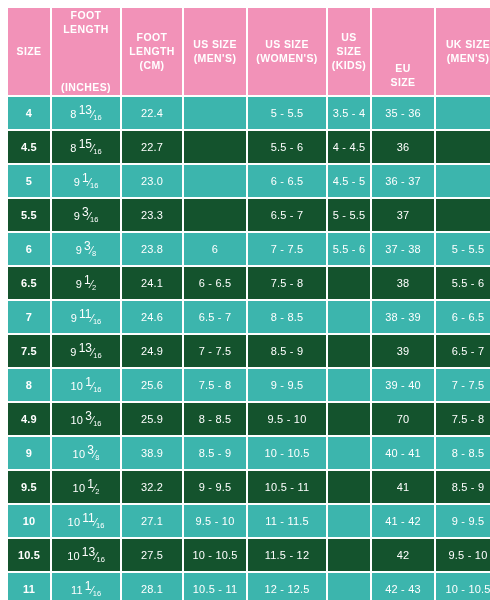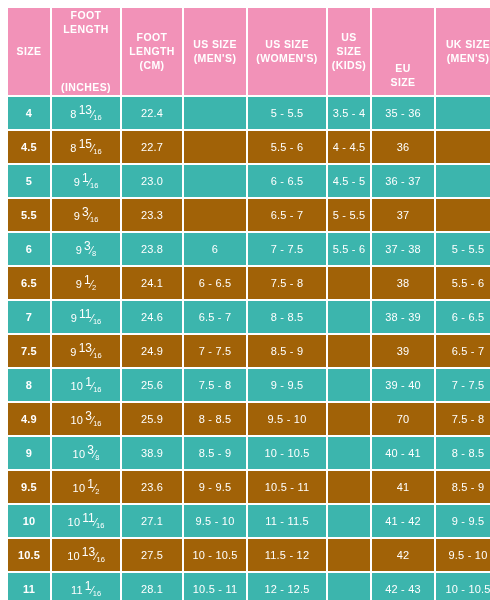--- a/index.html
+++ b/index.html
@@ -48,21 +48,21 @@
     letter-spacing: 0.4px;
     line-height: 1.35;
     text-transform: uppercase;
   }
 
   
   table.size-chart tbody tr.row-teal td {
     background: #3cb5ad;
   }
   table.size-chart tbody tr.row-pink td {
-    background: #a16207;
+    background: #14532d;
     text-align: center;
   }
 
   table.size-chart tbody td {
     height: 32px;
     font-size: 11px;
     font-weight: normal;
     letter-spacing: 0.2px;
   }
 
@@ -269,21 +269,21 @@
           <td><span>38.9</span></td>
           <td><span>8.5 - 9</span></td>
           <td><span>10 - 10.5</span></td>
           <td><span></span></td>
           <td><span>40 - 41</span></td>
           <td><span>8 - 8.5</span></td>
         </tr>
         <tr class="row-pink">
           <td class="col-size"><span>9.5</span></td>
           <td><span><span class="whole">10</span><span class="frac-gap"></span><span class="frac"><span class="num">1</span><span class="sl">⁄</span><span class="den">2</span></span></span></td>
-          <td><span>23.6</span></td>
+          <td><span>32.2</span></td>
           <td><span>9 - 9.5</span></td>
           <td><span>10.5 - 11</span></td>
           <td><span></span></td>
           <td><span>41</span></td>
           <td><span>8.5 - 9</span></td>
         </tr>
         <tr class="row-teal">
           <td class="col-size"><span>10</span></td>
           <td><span><span class="whole">10</span><span class="frac-gap"></span><span class="frac"><span class="num">11</span><span class="sl">⁄</span><span class="den">16</span></span></span></td>
           <td><span>27.1</span></td>

